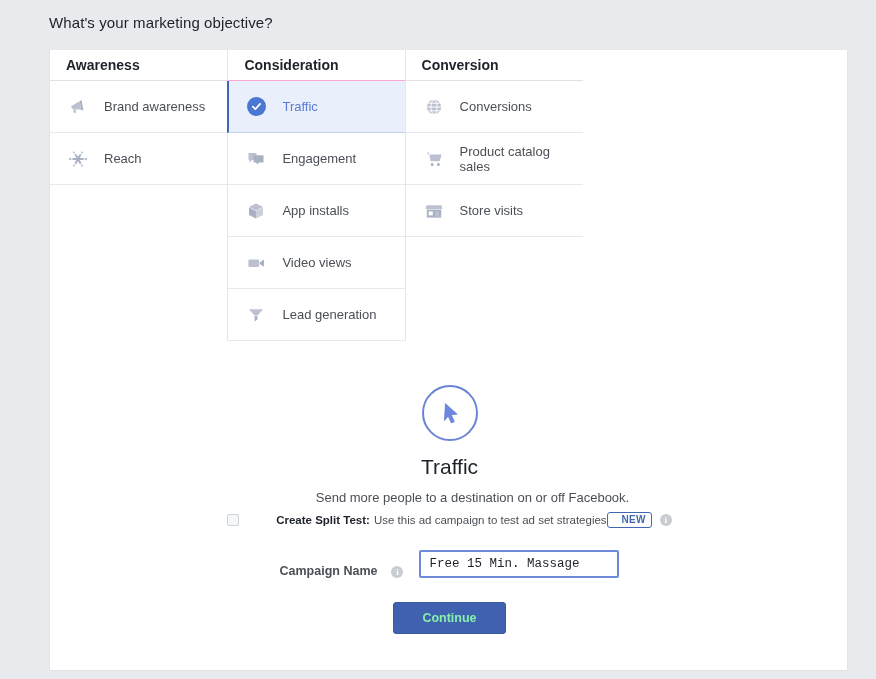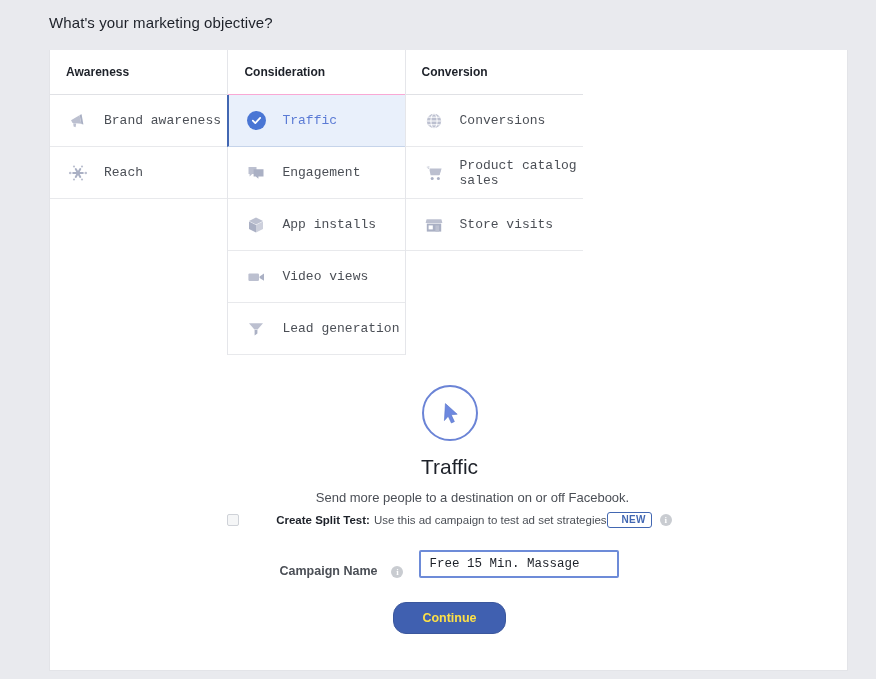--- a/index.html
+++ b/index.html
@@ -56,38 +56,37 @@
     border-right: 1px solid #e5e6ea;
   }
   .obj-column.col-awareness .col-head,
   .obj-column.col-conversion .col-head {
     border-bottom: 1px solid #e0e1e5;
   }
   .obj-column.col-consideration .col-head {
     border-bottom: 1px solid #f9a8d4;
   }
   .col-head {
-    height: 45px;
+    height: 31px;
     display: flex;
     align-items: center;
     padding-left: 16px;
     box-sizing: border-box;
-    font-size: 12px;
+    font-size: 14px;
     font-weight: bold;
     color: #1d2129;
   }
   .obj-row {
     height: 52px;
     display: flex;
     align-items: center;
     padding-left: 16px;
     box-sizing: border-box;
     border-bottom: 1px solid #e8e9ec;
     cursor: pointer;
-    font-family: Liberation Mono, monospace;
   }
   .obj-row .obj-icon {
     width: 24px;
     height: 24px;
     flex: 0 0 24px;
     display: flex;
     align-items: center;
     justify-content: center;
     margin-right: 14px;
   }
@@ -249,26 +248,26 @@
   .continue-row {
     position: absolute;
     left: 0;
     top: 552px;
     width: 799px;
     text-align: center;
   }
   .continue-btn {
     background: #4060b0;
     border: 1px solid #3b579d;
-    color: #fde047;
+    color: #86efac;
     font-family: "Liberation Sans", sans-serif;
     font-size: 12.5px;
     font-weight: bold;
     padding: 8px 28px;
-    border-radius: 13px;
+    border-radius: 3px;
     cursor: pointer;
   }
 
   .icon-gray { fill: #bcc0d0; }
   .icon-gray-d { fill: #aab0c4; }
 </style>
 </head>
 <body>
 
 <div class="page-heading">What's your marketing objective?</div>

